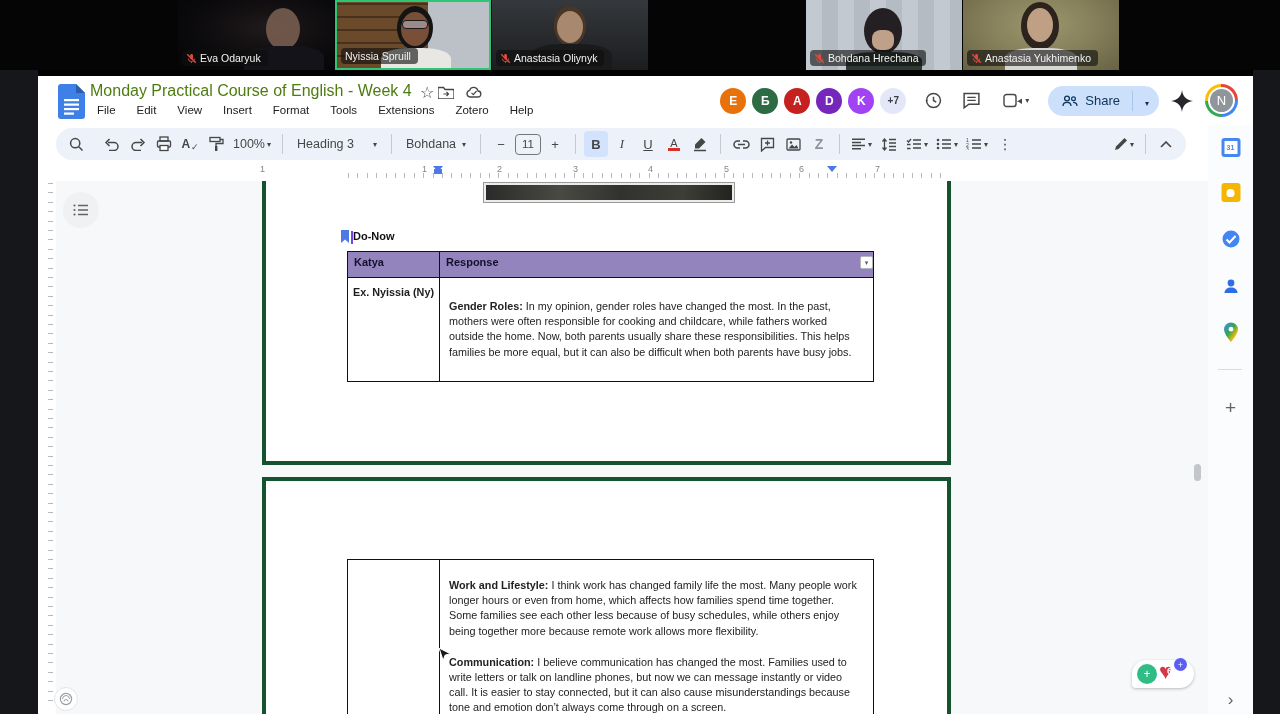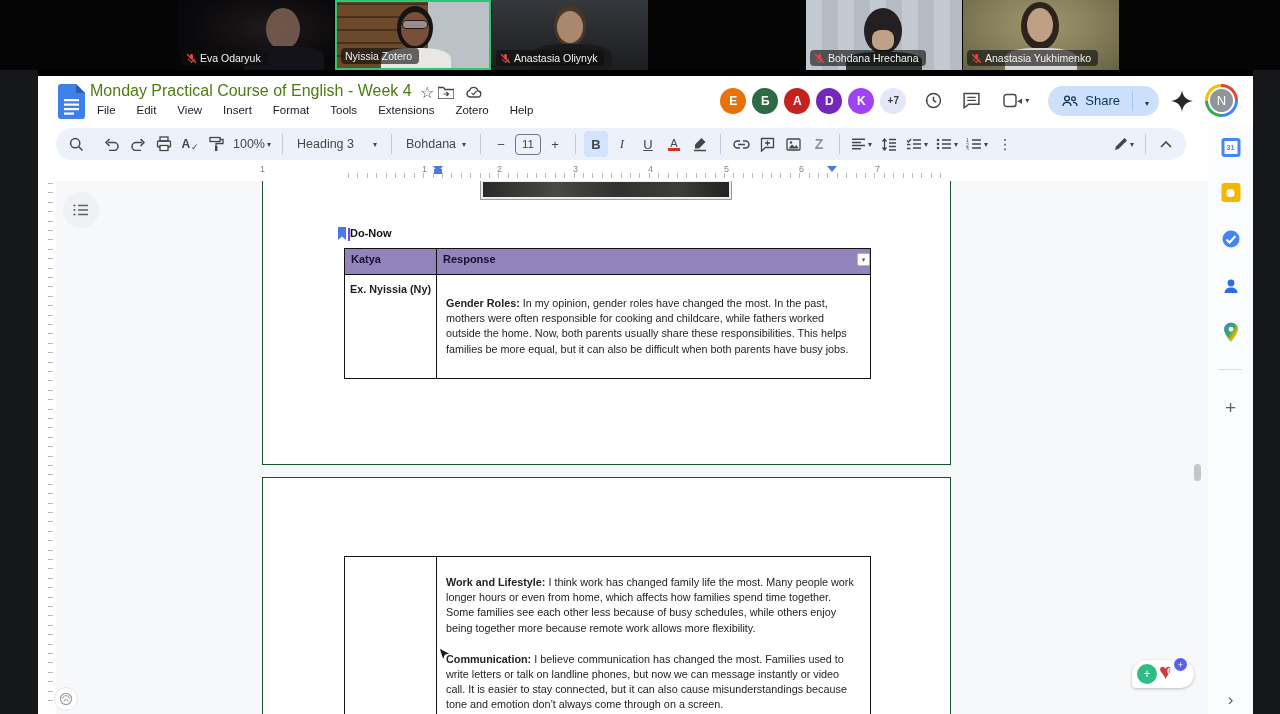--- a/index.html
+++ b/index.html
@@ -56,21 +56,21 @@
   .hticks{position:absolute;left:292px;top:10px;width:600px;height:5px;
           background:repeating-linear-gradient(90deg,#b6bac0 0 1px,transparent 1px 9.4px);}
   .rnum{position:absolute;top:1px;font-size:9px;color:#80868b;}
   .vticks{position:absolute;left:10px;top:20px;height:520px;width:5px;
           background:repeating-linear-gradient(180deg,#b6bac0 0 1px,transparent 1px 9.4px);}
   .indentL{position:absolute;top:3px;width:0;height:0;border-left:5px solid transparent;
            border-right:5px solid transparent;border-top:6px solid #4c79e6;}
   .indentRect{position:absolute;top:-3px;width:8px;height:5px;background:#4c79e6;margin-left:1px;}
 
   
-  .page{position:absolute;left:206px;width:689px;background:#fff;border:1px solid #14532d;overflow:hidden;}
+  .page{position:absolute;left:206px;width:689px;background:#fff;border:4px solid #14532d;overflow:hidden;}
   .doctable{position:absolute;border-collapse:collapse;table-layout:fixed;width:527px;
             font-size:10.8px;color:#1d1d1f;}
   .doctable td,.doctable th{border:1px solid #111;vertical-align:top;text-align:left;}
   .thead{background:#9384bd;font-size:11px;font-weight:bold;color:#14102e;height:26px;padding:4px 6px;}
   .docp{line-height:15.2px;font-size:10.8px;color:#232325;}
   .cellbtn{position:absolute;width:13px;height:13px;background:#fff;border:1px solid #b4b7bb;
            border-radius:2px;font-size:7px;color:#5f6368;display:flex;align-items:center;justify-content:center;}
   .imgframe{position:absolute;background:#ececec;border:1px solid #9a9a9a;padding:2px;}
   .imginner{width:100%;height:100%;background:linear-gradient(90deg,#2a2a28,#4a4a44 30%,#31312e 55%,#3e3e38 80%,#23231f);}
 
@@ -103,21 +103,21 @@
           </svg>
         <span>Eva Odaryuk</span>
       </div>
     </div>
     <div class="vt vt2 active" style="left:335px">
       <div class="head" style="left:60px;top:4px;width:36px;height:44px;background:#141414"></div>
       <div class="head" style="left:64px;top:10px;width:28px;height:34px;background:#7a4f38"></div>
       <div class="abs" style="left:65px;top:18px;width:26px;height:9px;border:1.5px solid #1c1c1c;border-radius:4px;background:rgba(190,200,215,.5)"></div>
       <div class="torso" style="left:44px;top:46px;width:70px;height:26px;background:#e8e7e3"></div>
       <div class="nl">
-        <span>Nyissia Zotero</span>
+        <span>Nyissia Spruill</span>
       </div>
     </div>
     <div class="vt vt3" style="left:492px">
       <div class="head" style="left:62px;top:6px;width:32px;height:40px;background:#4a3626"></div>
       <div class="head" style="left:65px;top:11px;width:26px;height:32px;background:#a8896f"></div>
       <div class="torso" style="left:38px;top:44px;width:82px;height:28px;background:#191a1c"></div>
       <div class="nl">
         <svg width="11" height="11" viewBox="0 0 12 12">
             <rect x="4.6" y="1" width="3" height="6" rx="1.5" fill="#e5493d"></rect>
             <path d="M2.6 6a3.4 3.4 0 0 0 6.8 0" stroke="#e5493d" fill="none"></path>

